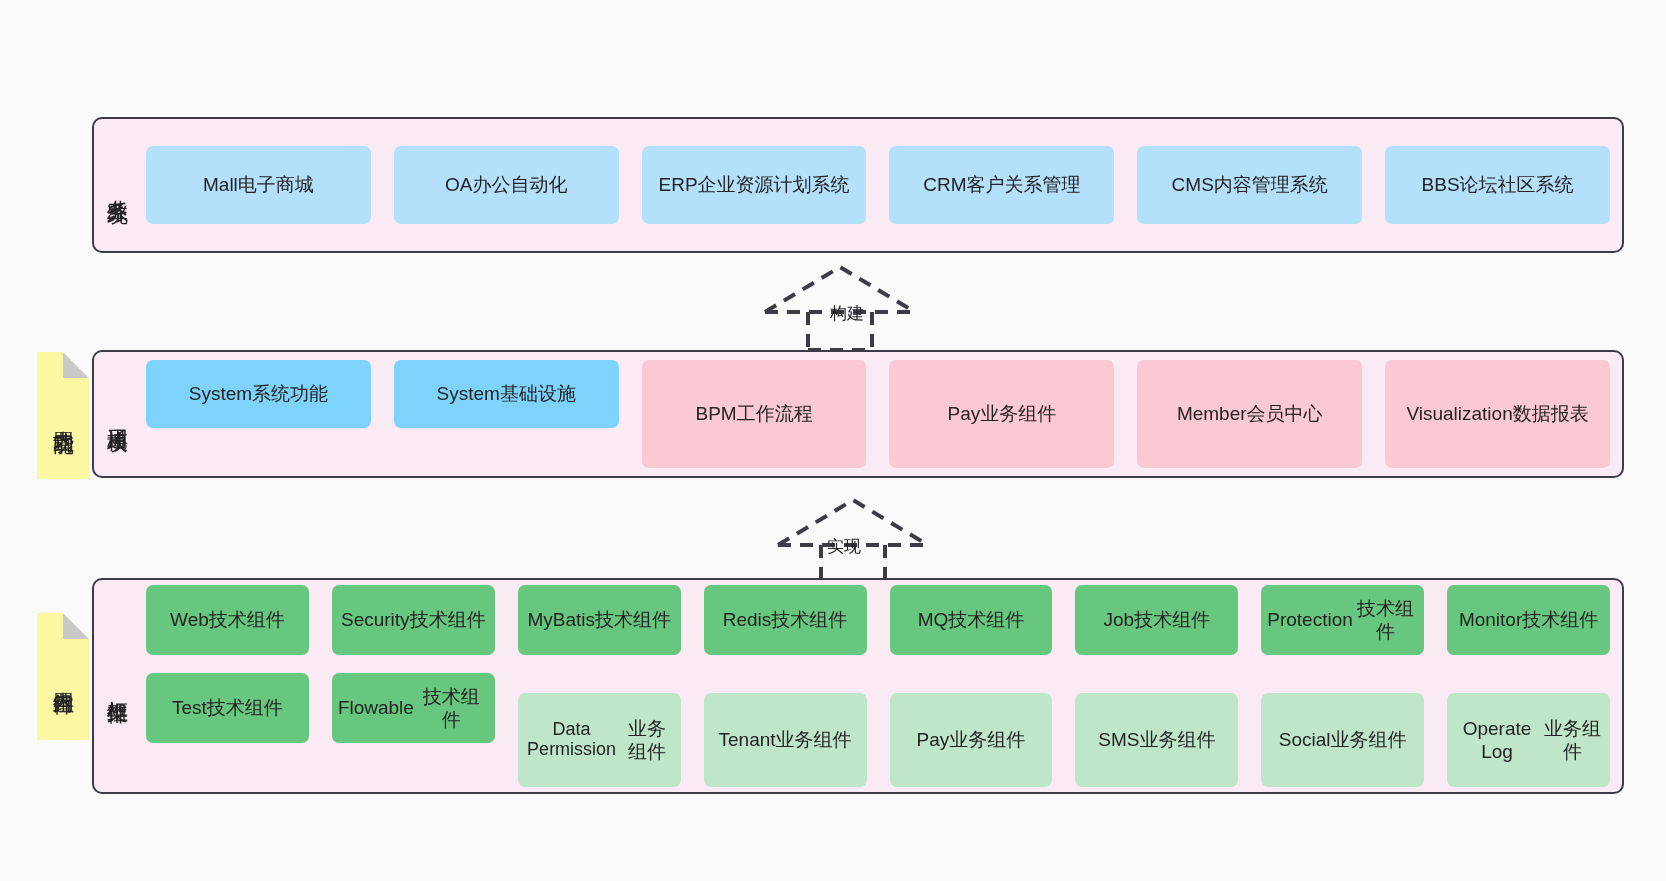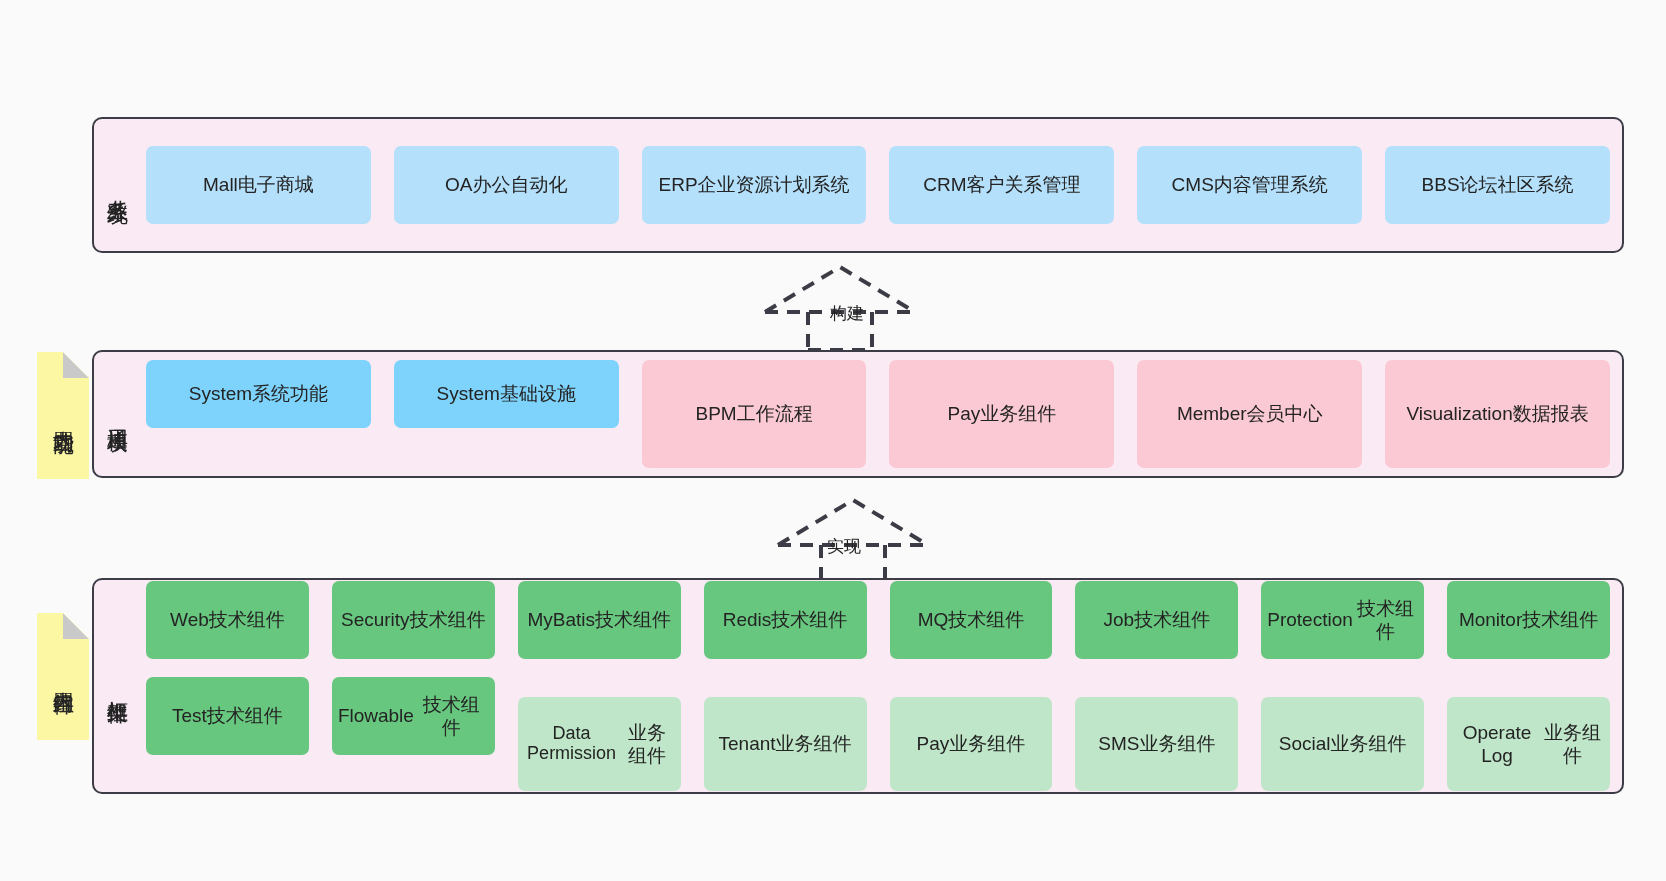--- a/index.html
+++ b/index.html
@@ -65,21 +65,21 @@
     box-sizing:border-box;
     padding:4px 6px;
     user-select:none;
   }
   .node .en{font-size:19px;}
   .node .cn{font-size:19px;}
 
   .biz      {background:#b4e0fb;height:78px;}
   .mod-hot  {background:#7dd3fc;height:68px;}
   .mod      {background:#fbc9d3;height:108px;}
-  .tech     {background:#68c77f;height:78px;}
+  .tech     {background:#68c77f;height:70px;}
   .bizcomp  {background:#bfe6c8;height:94px;margin-top:20px;}
 
   
   .node.tight .en{font-size:18px;line-height:1.1;}
 
   
   .note{
     position:absolute;
     background:#fbf7a3;
     color:#232323;

